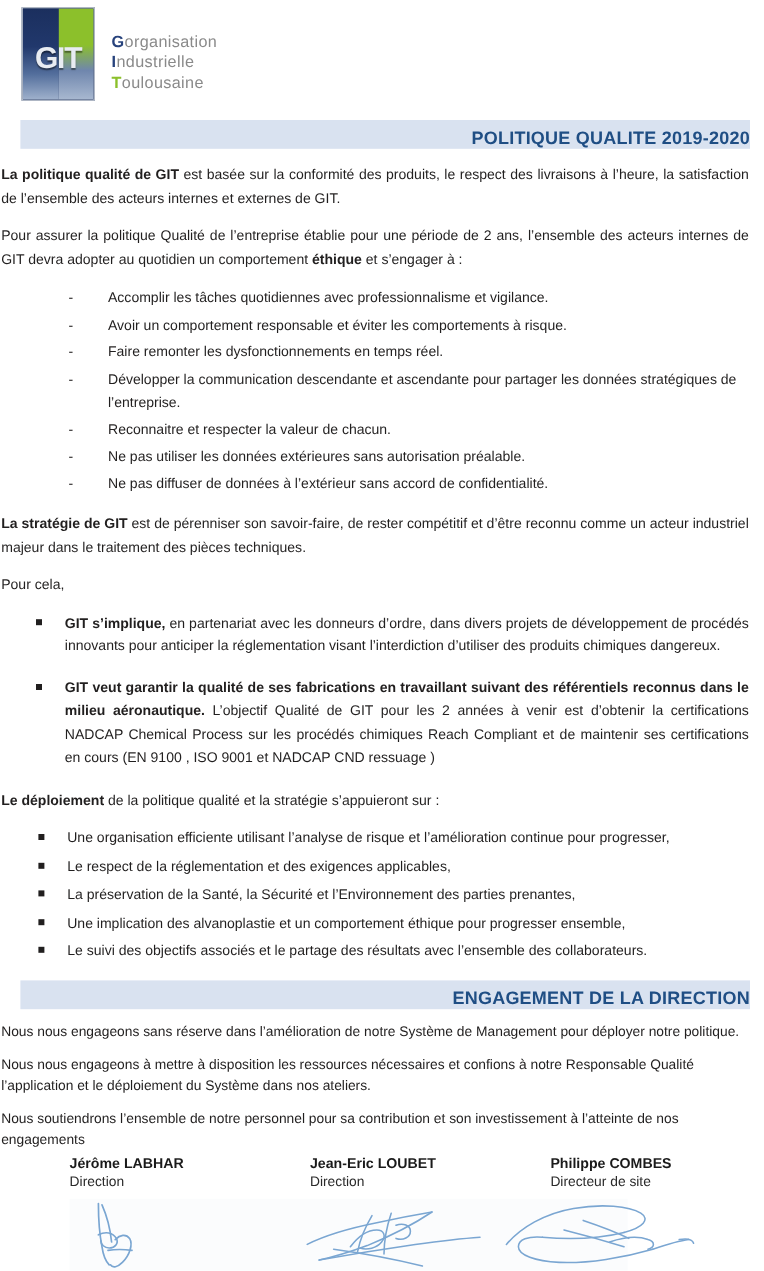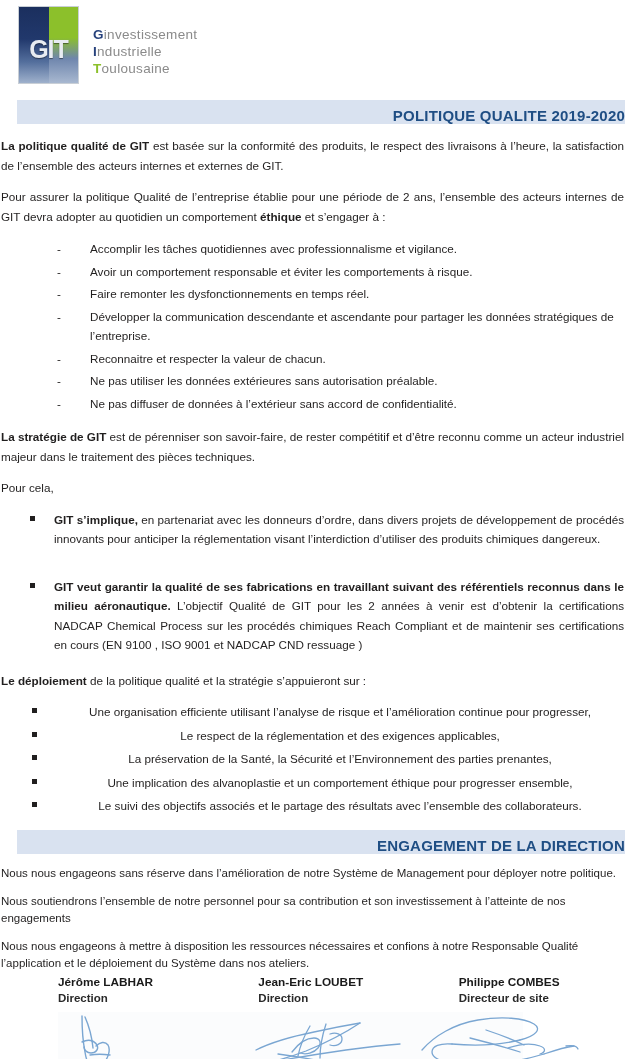--- a/index.html
+++ b/index.html
@@ -101,30 +101,30 @@
 
   
   ul.sq-list {
     list-style: none;
     margin: 12px 0 0 0;
     padding: 0 0 0 24px;
   }
   ul.sq-list li {
     position: relative;
     padding-left: 29px;
-    margin-bottom: 28px;
+    margin-bottom: 15px;
     text-align: justify;
   }
   ul.sq-list li:last-child { margin-bottom: 0; }
   ul.sq-list li .sq {
     position: absolute; left: 5px; top: 6px;
     width: 5px; height: 5px;
     background: #211f1f;
   }
-  ul.sq-list.tight li { margin-bottom: 4px; text-align: center; }
+  ul.sq-list.tight li { margin-bottom: 4px; text-align: left; }
   ul.sq-list.tight { padding-left: 26px; }
 
   
   .eng p {
     margin: 11px 0 0 0;
     text-align: left;
     font-size: 11.5px;
     line-height: 17px;
   }
 
@@ -133,21 +133,21 @@
     display: flex;
     padding: 2px 0 0 58px;
     gap: 22px;
   }
   .sig-col { width: 180px; }
   .sig-col .sig-name {
     font-weight: bold; font-size: 11.8px; color: #1a1a1a;
     line-height: 16px;
   }
   .sig-col .sig-title {
-    font-size: 11.5px; color: #2a2a2a; line-height: 16px; font-weight: bold;
+    font-size: 11.5px; color: #2a2a2a; line-height: 16px;
   }
   .sig-images {
     position: relative;
     height: 66px;
     margin: 6px 0 0 58px;
     width: 465px;
     background: #fbfcfd;
   }
   .sig-images svg { display: block; }
   .sig-img { position: absolute; top: 0; }
@@ -158,21 +158,21 @@
 <div class="page">
 
   <div class="header">
     <div class="logo-block">
       <div class="logo-mark">
         <div class="half-left"></div>
         <div class="half-right"></div>
         <div class="git-text">GIT</div>
       </div>
       <div class="logo-words">
-        <div><span class="cap-navy">G</span><span>investissement</span></div>
+        <div><span class="cap-navy">G</span><span>organisation</span></div>
         <div><span class="cap-navy">I</span><span>ndustrielle</span></div>
         <div><span class="cap-green">T</span><span>oulousaine</span></div>
       </div>
     </div>
   </div>
 
   <div class="banner">
     <span>POLITIQUE QUALITE 2019-2020</span>
   </div>
 
@@ -225,22 +225,22 @@
       <li><span class="sq"></span><span>Le suivi des objectifs associés et le partage des résultats avec l’ensemble des collaborateurs.</span></li>
     </ul>
   </div>
 
   <div class="banner" style="margin-top:14px">
     <span>ENGAGEMENT DE LA DIRECTION</span>
   </div>
 
   <div class="body eng">
     <p>Nous nous engageons sans réserve dans l’amélioration de notre Système de Management pour déployer notre politique.</p>
+    <p>Nous nous engageons à mettre à disposition les ressources nécessaires et confions à notre Responsable Qualité l’application et le déploiement du Système dans nos ateliers.</p>
     <p>Nous soutiendrons l’ensemble de notre personnel pour sa contribution et son investissement à l’atteinte de nos engagements</p>
-    <p>Nous nous engageons à mettre à disposition les ressources nécessaires et confions à notre Responsable Qualité l’application et le déploiement du Système dans nos ateliers.</p>
   </div>
 
   <div class="sig-row">
     <div class="sig-col">
       <div class="sig-name">Jérôme LABHAR</div>
       <div class="sig-title">Direction</div>
     </div>
     <div class="sig-col">
       <div class="sig-name">Jean-Eric LOUBET</div>
       <div class="sig-title">Direction</div>

